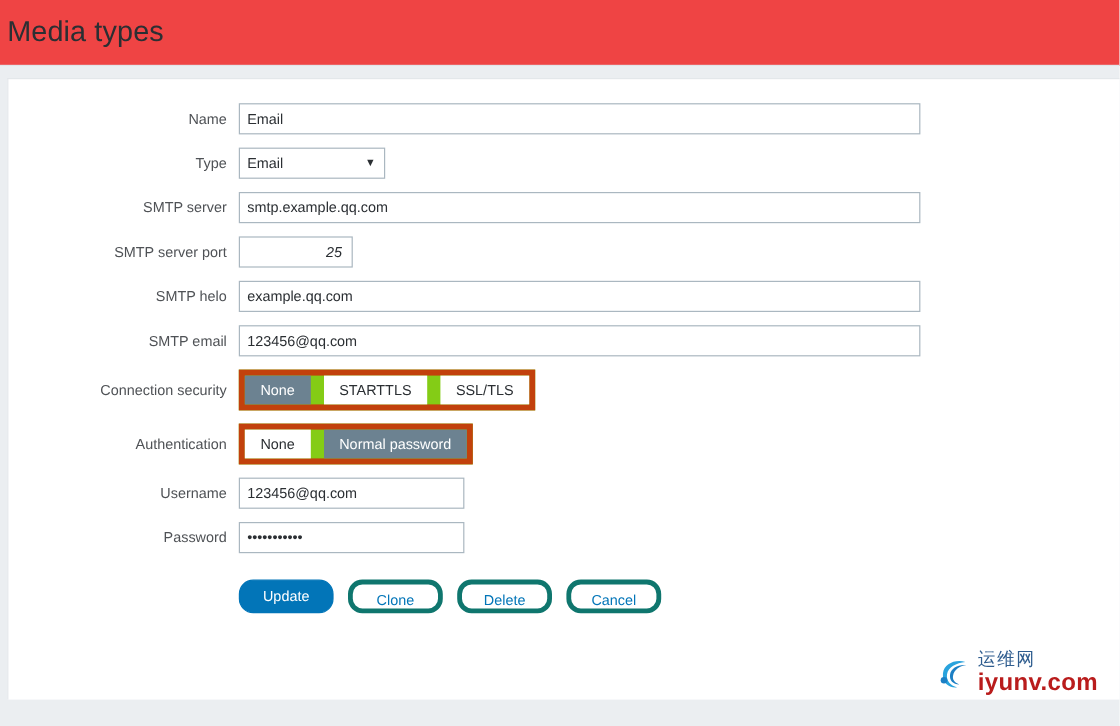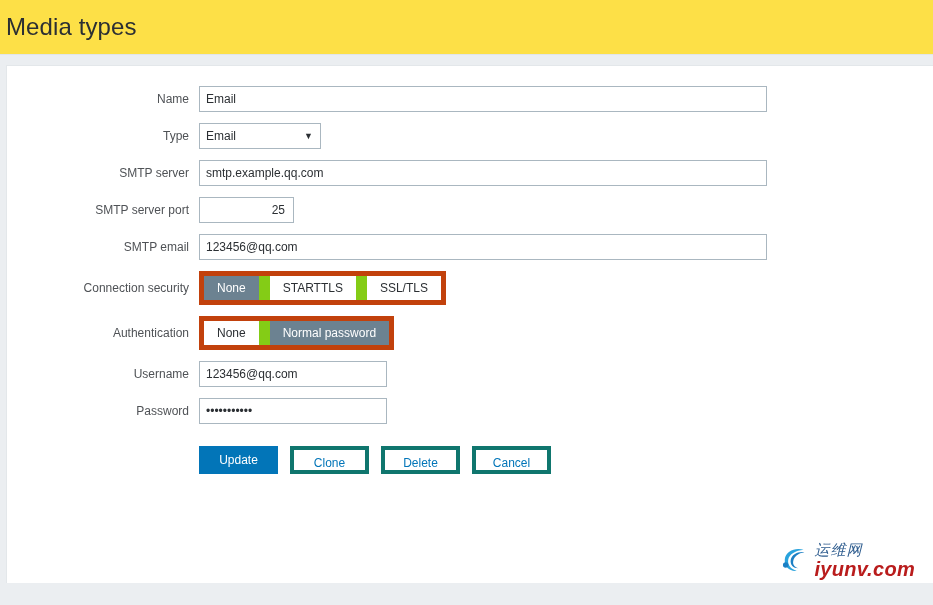--- a/index.html
+++ b/index.html
@@ -17,21 +17,21 @@
   }
 
   
   .page-header {
     height: 55px;
     box-sizing: border-box;
     padding: 0 0 0 6px;
     display: flex;
     align-items: center;
     border-bottom: 1px solid #e1e5e9;
-    background: #fde047;
+    background: #ef4444;
     text-align: center;
   }
   .page-title {
     font-size: 24px;
     font-weight: normal;
     color: #2b2f33;
     letter-spacing: 0.1px;
   }
 
   
@@ -81,21 +81,21 @@
     border: 1px solid #aab7c0;
     background: #fff;
     font-family: "Liberation Sans", sans-serif;
     font-size: 12px;
     color: #2b2f33;
     padding: 0 6px;
     outline: none;
   }
   input.txt.wide { width: 568px; }
   input.txt.medium { width: 188px; }
-  input.txt.port { width: 95px; text-align: right; padding-right: 8px; }
+  input.txt.port { width: 95px; text-align: right; padding-right: 8px; font-style: italic; }
 
   select.dropdown {
     box-sizing: border-box;
     height: 26px;
     width: 122px;
     border: 1px solid #aab7c0;
     background: #fff;
     font-family: "Liberation Sans", sans-serif;
     font-size: 12px;
     color: #2b2f33;
@@ -169,21 +169,21 @@
     align-items: center;
     margin-top: 22px;
   }
   .btn {
     box-sizing: border-box;
     height: 28px;
     min-width: 79px;
     padding: 0 14px;
     font-family: "Liberation Sans", sans-serif;
     font-size: 12px;
-    border-radius: 0;
+    border-radius: 12px;
     cursor: pointer;
     margin-right: 12px;
     line-height: 26px;
     text-align: center;
   }
   .btn-primary {
     background: #0275b8;
     border: 1px solid #0275b8;
     color: #ffffff;
   }
@@ -192,23 +192,22 @@
     border: 4px solid #0f766e;
     color: #0275b8;
   }
 
   
   .watermark {
     position: absolute;
     right: 18px;
     bottom: 4px;
     display: flex;
-    align-items: flex-start;
+    align-items: center;
     pointer-events: none;
-    font-style: italic;
   }
   .wm-logo {
     width: 34px;
     height: 34px;
     flex: 0 0 auto;
     margin-right: 2px;
   }
   .wm-text {
     display: flex;
     flex-direction: column;
@@ -263,20 +262,26 @@
       </div>
     </div>
 
     <div class="form-row">
       <div class="form-label">SMTP server port</div>
       <div class="form-field">
         <input class="txt port" type="text" value="25" style="">
       </div>
     </div>
 
+    <div class="form-row">
+      <div class="form-label">SMTP helo</div>
+      <div class="form-field">
+        <input class="txt wide" type="text" value="example.qq.com" style="">
+      </div>
+    </div>
 
     <div class="form-row">
       <div class="form-label">SMTP email</div>
       <div class="form-field">
         <input class="txt wide" type="text" value="123456@qq.com" style="">
       </div>
     </div>
 
     <div class="form-row">
       <div class="form-label">Connection security</div>

